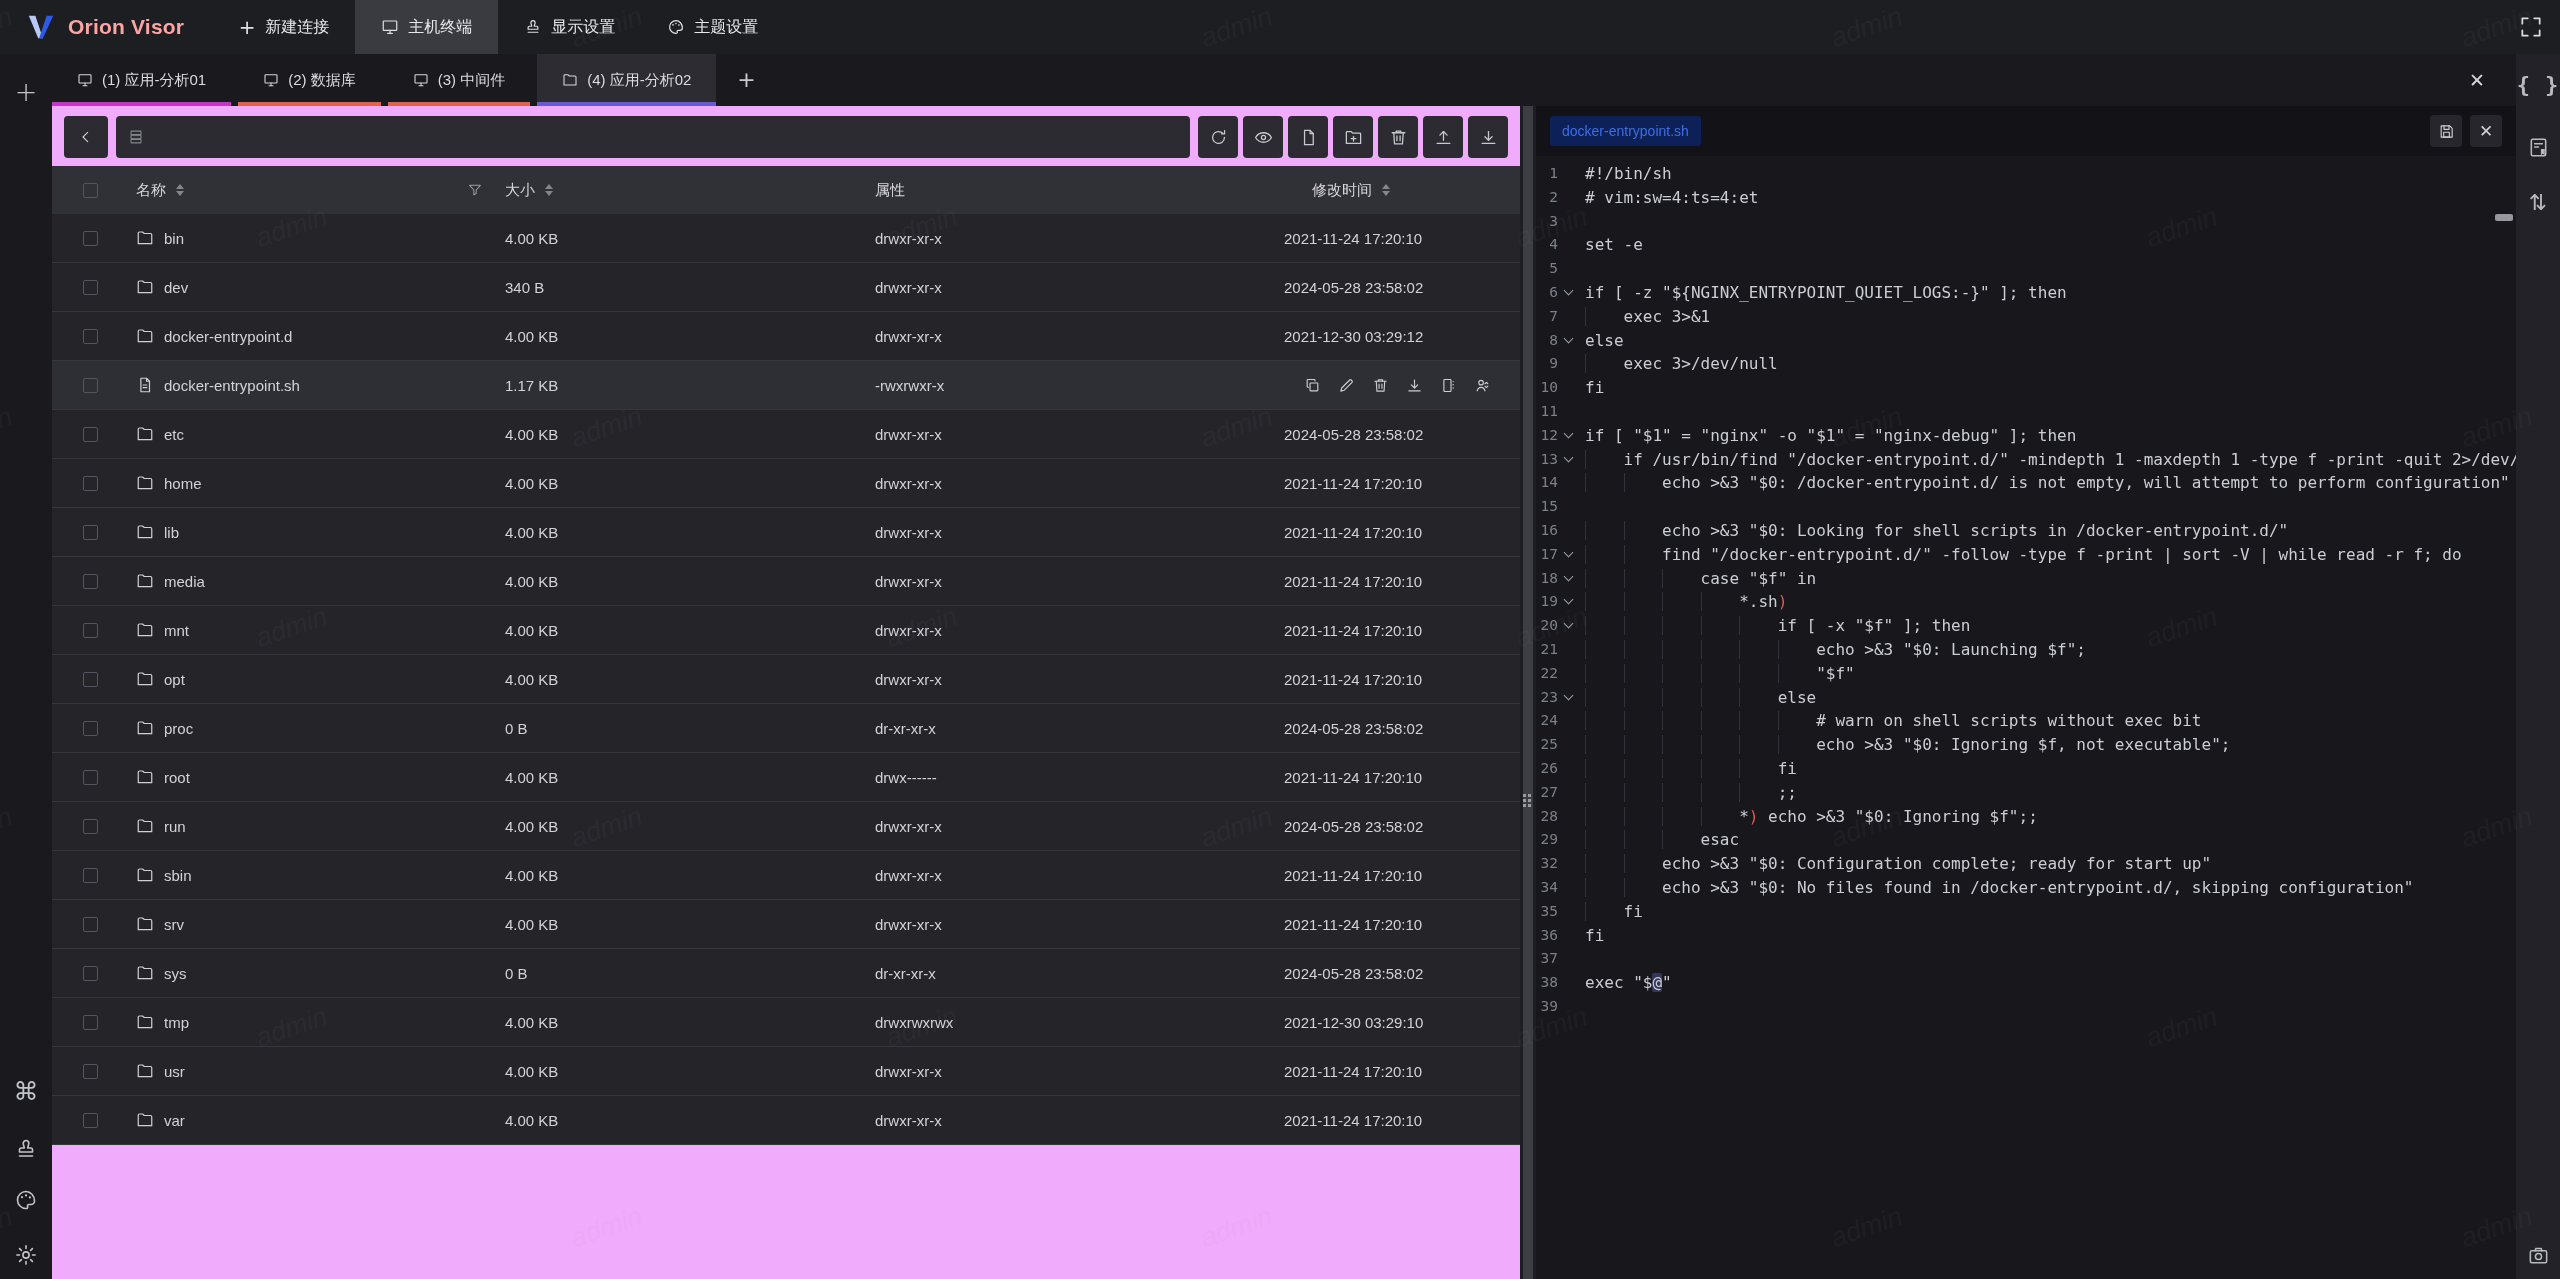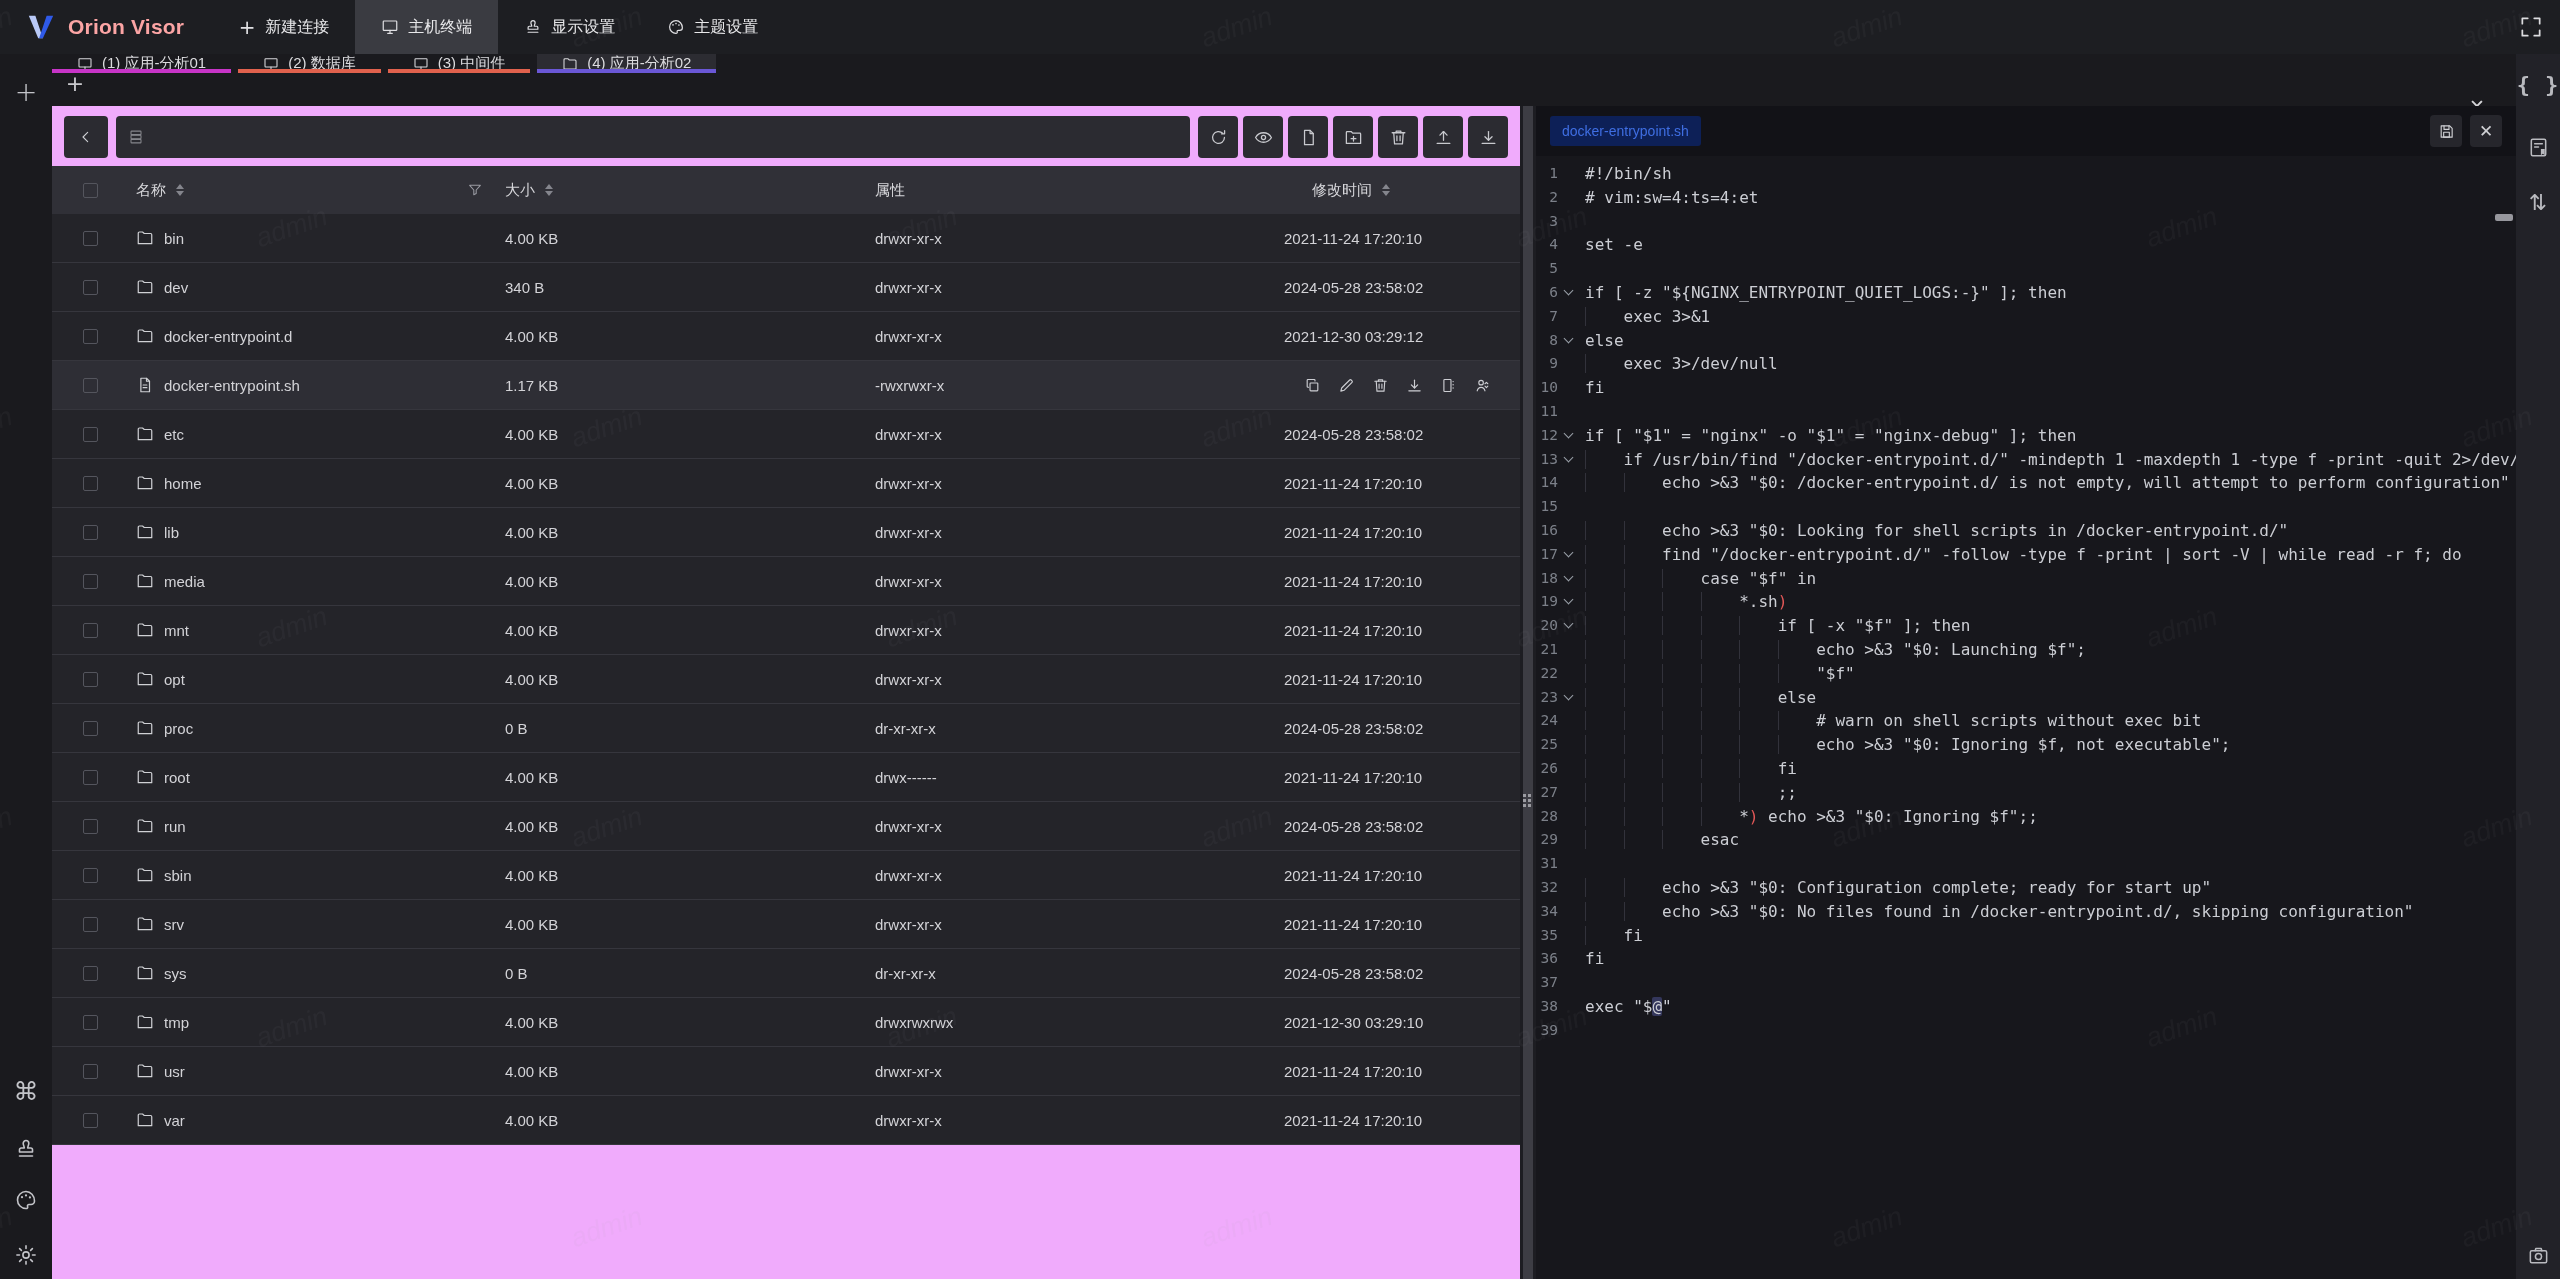--- a/index.html
+++ b/index.html
@@ -28,21 +28,21 @@
   .s-item { position:absolute; left:0; width:52px; height:30px; display:flex; align-items:center; justify-content:center;
             color:#c3c4c9; cursor:pointer; }
   .s-item .icon { width:24px; height:24px; }
   .s-item .txticon { font-size:25px; }
   .sl-plus { top:22px; }  .sl-plus .txticon{ font-size:27px; font-weight:300;}
   .sl-b1 { top:1022px; } .sl-b2 { top:1080px; } .sl-b3 { top:1131px; } .sl-b4 { top:1186px; }
   .sr-t1 { top:16px; } .sr-t2 { top:78px; } .sr-t3 { top:134px; } .sr-b1 { top:1186px; }
 
   
   .tabstrip { position:absolute; left:52px; top:54px; width:2464px; height:52px; background:#1a1a1e;
-              display:flex; align-items:stretch;flex-direction:column; }
+              display:flex; align-items:stretch; }
   .tab { position:relative; display:flex; align-items:center; gap:9px; padding:0 25px; margin-right:7px;
          font-size:15px; color:#dcdcdf; cursor:pointer; white-space:nowrap; }
   .tab.active { background:#2c2c32; }
   .tab .icon { width:16px; height:16px; color:#d8d8db; }
   .tuline { position:absolute; left:0; right:0; bottom:0; height:4px; }
   .tab-add { width:46px; display:flex; align-items:center; justify-content:center; color:#c9c9cd; cursor:pointer; }
   .tab-add .txticon { font-size:22px; }
   .ts-close { margin-left:auto; margin-right:24px; align-self:center; width:30px; height:30px;
               display:flex; align-items:center; justify-content:center; color:#d6d6da; cursor:pointer; font-size:19px; }
 
@@ -788,21 +788,20 @@
       <div class="cl"><span class="ln">20</span><span class="fold"><i class="chev"></i></span><span class="code"><span class="iguide">    </span><span class="iguide">    </span><span class="iguide">    </span><span class="iguide">    </span><span class="iguide">    </span><span>if [ -x "$f" ]; then</span></span></div>
       <div class="cl"><span class="ln">21</span><span class="fold"></span><span class="code"><span class="iguide">    </span><span class="iguide">    </span><span class="iguide">    </span><span class="iguide">    </span><span class="iguide">    </span><span class="iguide">    </span><span>echo &gt;&amp;3 "$0: Launching $f";</span></span></div>
       <div class="cl"><span class="ln">22</span><span class="fold"></span><span class="code"><span class="iguide">    </span><span class="iguide">    </span><span class="iguide">    </span><span class="iguide">    </span><span class="iguide">    </span><span class="iguide">    </span><span>"$f"</span></span></div>
       <div class="cl"><span class="ln">23</span><span class="fold"><i class="chev"></i></span><span class="code"><span class="iguide">    </span><span class="iguide">    </span><span class="iguide">    </span><span class="iguide">    </span><span class="iguide">    </span><span>else</span></span></div>
       <div class="cl"><span class="ln">24</span><span class="fold"></span><span class="code"><span class="iguide">    </span><span class="iguide">    </span><span class="iguide">    </span><span class="iguide">    </span><span class="iguide">    </span><span class="iguide">    </span><span># warn on shell scripts without exec bit</span></span></div>
       <div class="cl"><span class="ln">25</span><span class="fold"></span><span class="code"><span class="iguide">    </span><span class="iguide">    </span><span class="iguide">    </span><span class="iguide">    </span><span class="iguide">    </span><span class="iguide">    </span><span>echo &gt;&amp;3 "$0: Ignoring $f, not executable";</span></span></div>
       <div class="cl"><span class="ln">26</span><span class="fold"></span><span class="code"><span class="iguide">    </span><span class="iguide">    </span><span class="iguide">    </span><span class="iguide">    </span><span class="iguide">    </span><span>fi</span></span></div>
       <div class="cl"><span class="ln">27</span><span class="fold"></span><span class="code"><span class="iguide">    </span><span class="iguide">    </span><span class="iguide">    </span><span class="iguide">    </span><span class="iguide">    </span><span>;;</span></span></div>
       <div class="cl"><span class="ln">28</span><span class="fold"></span><span class="code"><span class="iguide">    </span><span class="iguide">    </span><span class="iguide">    </span><span class="iguide">    </span><span>*</span><span class="tok-red">)</span><span> echo &gt;&amp;3 "$0: Ignoring $f";;</span></span></div>
       <div class="cl"><span class="ln">29</span><span class="fold"></span><span class="code"><span class="iguide">    </span><span class="iguide">    </span><span class="iguide">    </span><span>esac</span></span></div>
-      <div class="cl"><span class="ln">31</span><span class="fold"></span><span class="code"></span></div>
       <div class="cl"><span class="ln">32</span><span class="fold"></span><span class="code"><span class="iguide">    </span><span class="iguide">    </span><span>echo &gt;&amp;3 "$0: Configuration complete; ready for start up"</span></span></div>
       <div class="cl"><span class="ln">34</span><span class="fold"></span><span class="code"><span class="iguide">    </span><span class="iguide">    </span><span>echo &gt;&amp;3 "$0: No files found in /docker-entrypoint.d/, skipping configuration"</span></span></div>
       <div class="cl"><span class="ln">35</span><span class="fold"></span><span class="code"><span class="iguide">    </span><span>fi</span></span></div>
       <div class="cl"><span class="ln">36</span><span class="fold"></span><span class="code"><span>fi</span></span></div>
       <div class="cl"><span class="ln">37</span><span class="fold"></span><span class="code"></span></div>
       <div class="cl"><span class="ln">38</span><span class="fold"></span><span class="code"><span>exec "$</span><span class="tok-hl">@</span><span>"</span></span></div>
       <div class="cl"><span class="ln">39</span><span class="fold"></span><span class="code"></span></div>
     </div>
 </div>
 

